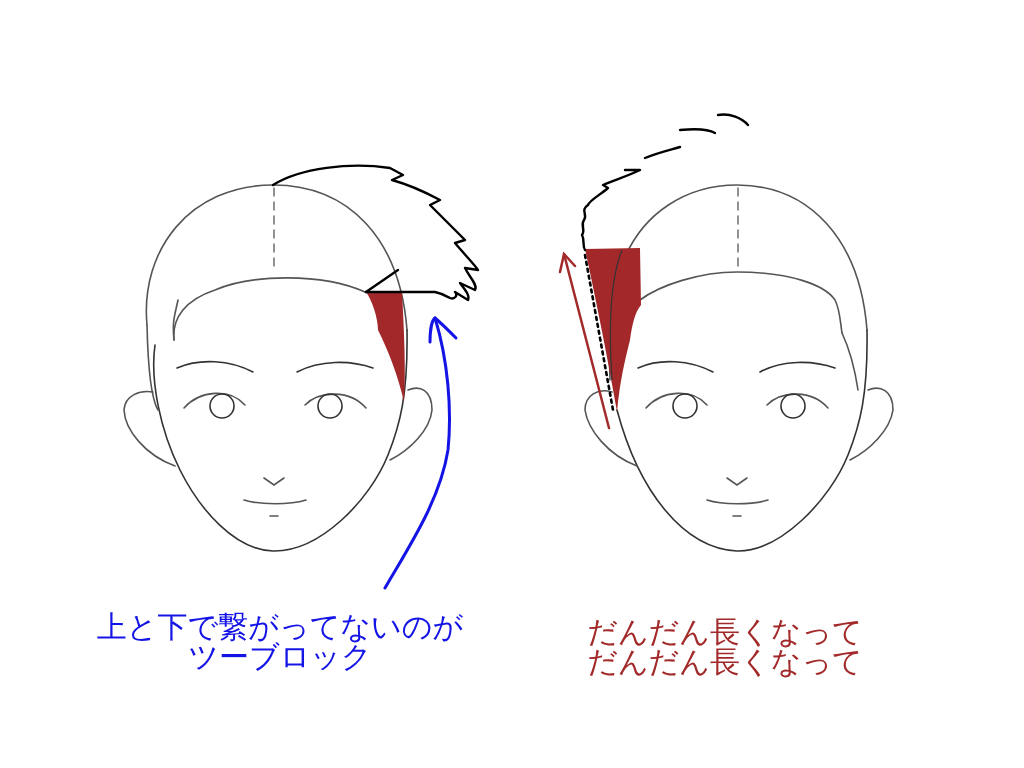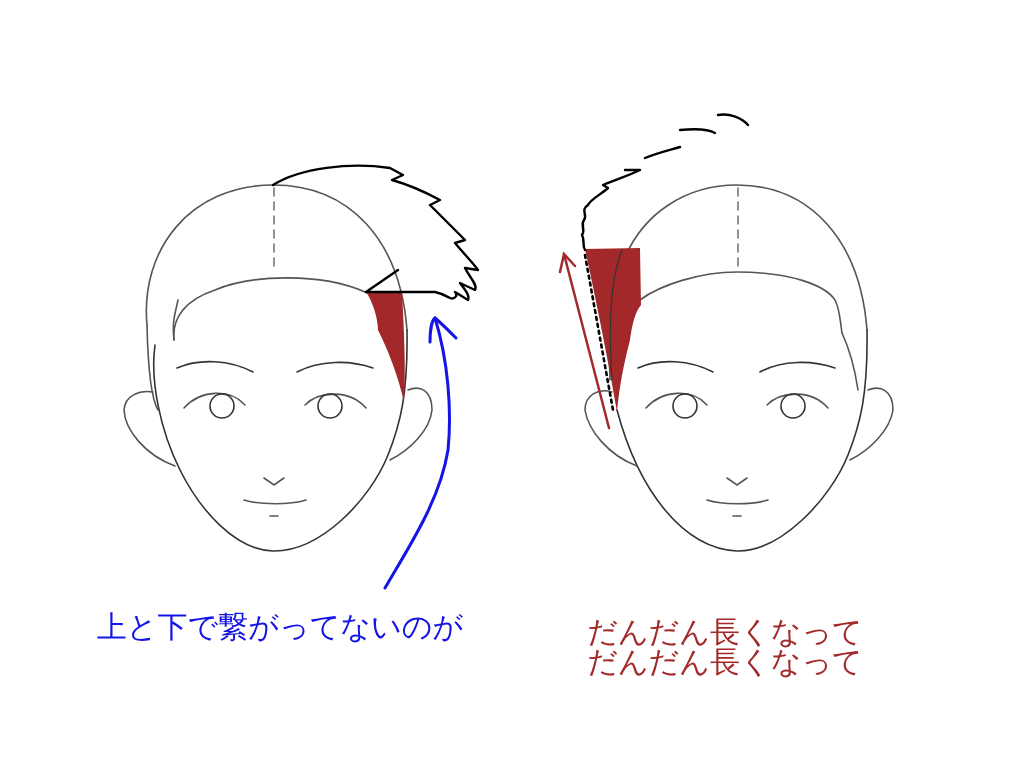--- a/index.html
+++ b/index.html
@@ -102,18 +102,19 @@
 
     <g fill="none" stroke="#a32a2a" stroke-width="2.5" stroke-linecap="round">
       <line x1="609" y1="428" x2="564" y2="254"></line>
       <path d="M560,272 L564,254 L575,266"></path>
     </g>
   </svg>
 </div>
 
 <div class="caption caption-left">
   <span class="line">上と下で繋がってないのが</span>
+  <span class="line">ツーブロック</span>
 </div>
 
 <div class="caption caption-right">
   <span class="line">だんだん長くなって</span>
   <span class="line">だんだん長くなって</span>
 </div>
 
 </body></html>

